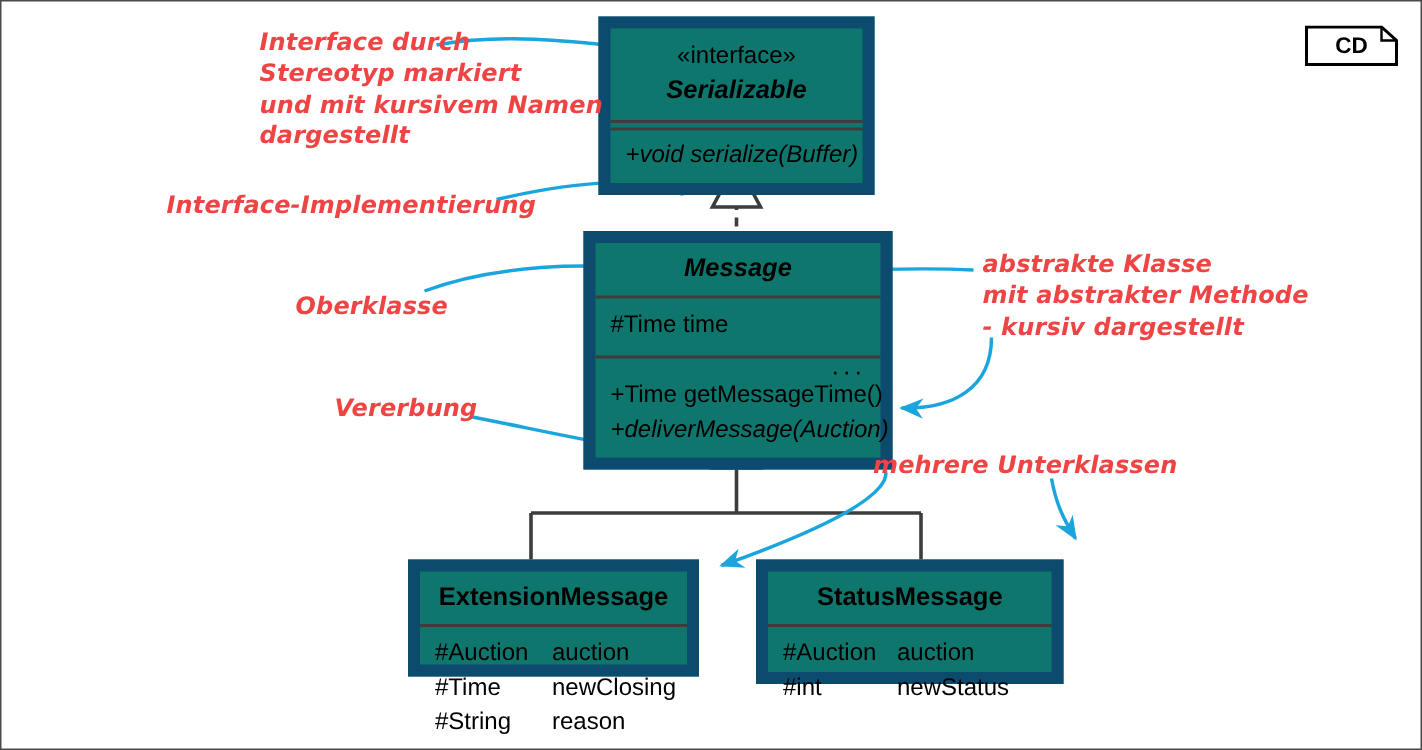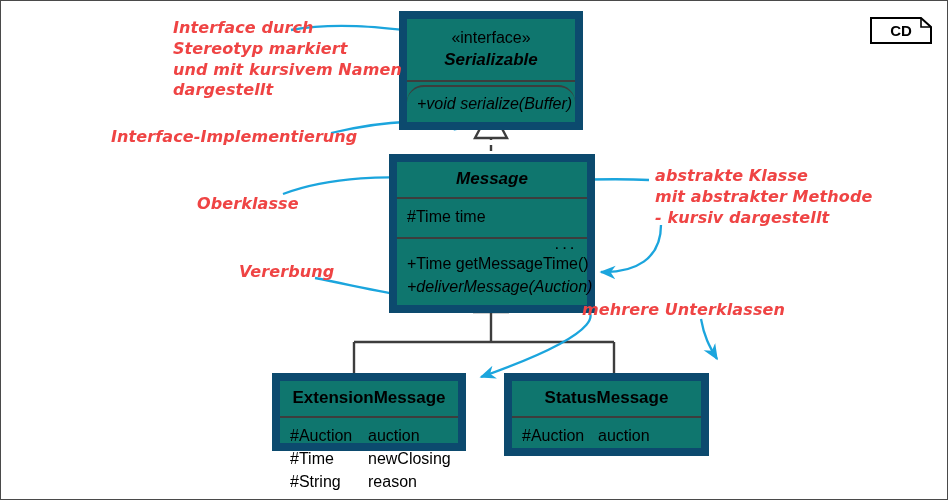--- a/index.html
+++ b/index.html
@@ -158,21 +158,21 @@
     </svg>
     <div class="cd-label">CD</div>
   </div>
 
   <div class="uml-class" style="left:398px; top:10px; width:184px;">
     <div class="uml-compartment" style="padding-top:8px; padding-bottom:9px;">
       <div class="uml-stereotype">«interface»</div>
       <div class="uml-name name-italic">Serializable</div>
     </div>
     <div class="uml-compartment" style="height:5px; padding:0;"></div>
-    <div class="uml-compartment" style="padding-top:6px; padding-bottom:7px;border-radius:17px;">
+    <div class="uml-compartment" style="padding-top:6px; padding-bottom:7px;">
       <div class="uml-member member-italic">+void serialize(Buffer)</div>
     </div>
   </div>
 
   <div class="uml-class" style="left:388px; top:153px; width:206px;">
     <div class="uml-compartment" style="padding-top:6px; padding-bottom:7px;">
       <div class="uml-name name-italic">Message</div>
     </div>
     <div class="uml-compartment" style="padding-top:7px; padding-bottom:8px;">
       <div class="uml-member">#Time time</div>
@@ -194,33 +194,34 @@
       <div class="uml-member"><span class="col-type">#String</span><span>reason</span></div>
     </div>
   </div>
 
   <div class="uml-class" style="left:503px; top:372px; width:205px; height:83px;">
     <div class="uml-compartment" style="padding-top:6px; padding-bottom:7px;">
       <div class="uml-name">StatusMessage</div>
     </div>
     <div class="uml-compartment" style="padding-top:7px;">
       <div class="uml-member"><span class="col-type-narrow">#Auction</span><span>auction</span></div>
+      <div class="uml-member"><span class="col-type-narrow">#int</span><span>newStatus</span></div>
     </div>
   </div>
 
   <div class="annot" style="left:172px; top:17px;">Interface durch
 Stereotyp markiert
 und mit kursivem Namen
 dargestellt</div>
 
   <div class="annot" style="left:110px; top:126px;">Interface-Implementierung</div>
 
   <div class="annot" style="left:196px; top:193px;">Oberklasse</div>
 
-  <div class="annot" style="left:238px; top:261px;">Vererbung</div>
+  <div class="annot" style="left:222px; top:261px;">Vererbung</div>
 
   <div class="annot" style="left:654px; top:165px;">abstrakte Klasse
 mit abstrakter Methode
 - kursiv dargestellt</div>
 
   <div class="annot" style="left:581px; top:299px;">mehrere Unterklassen</div>
 
 </div>
 
 </body></html>

